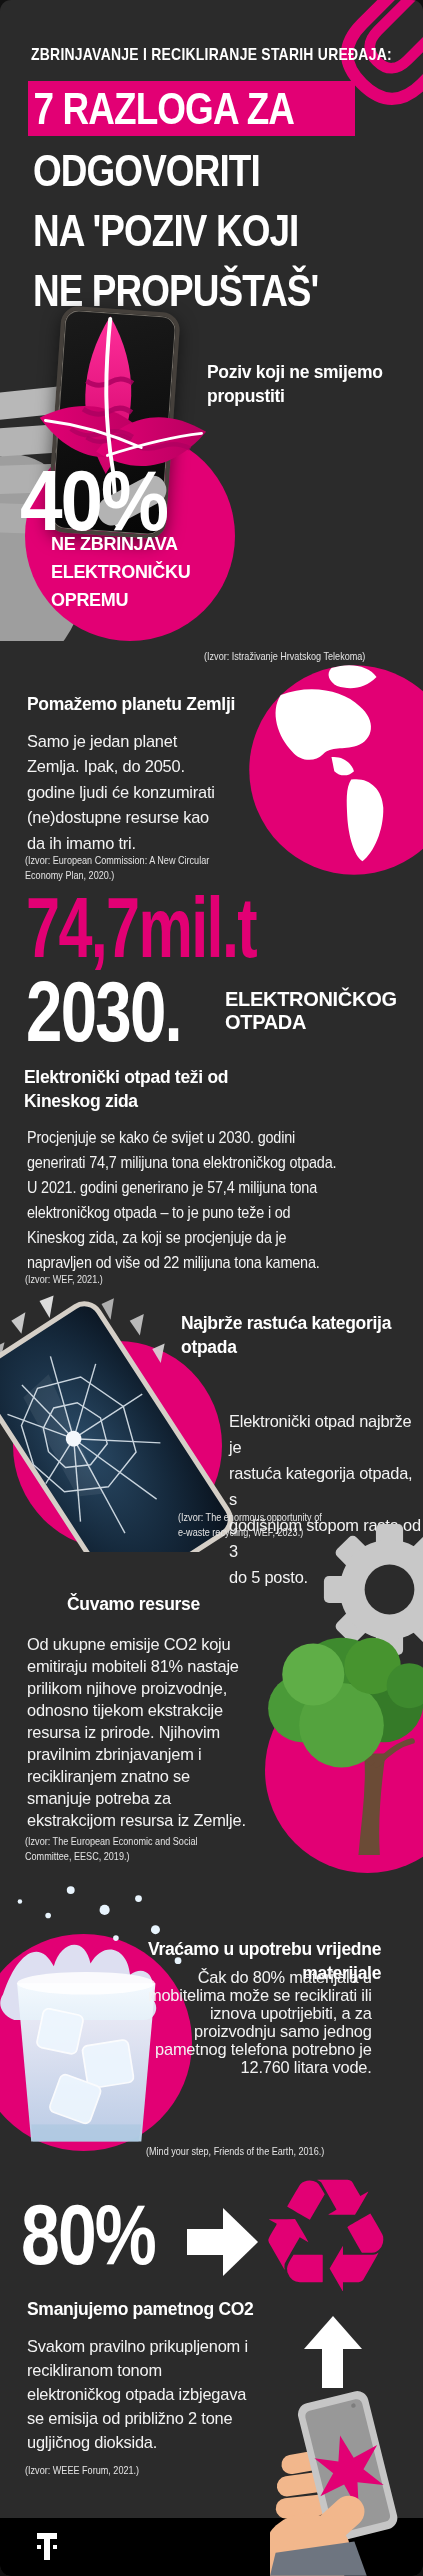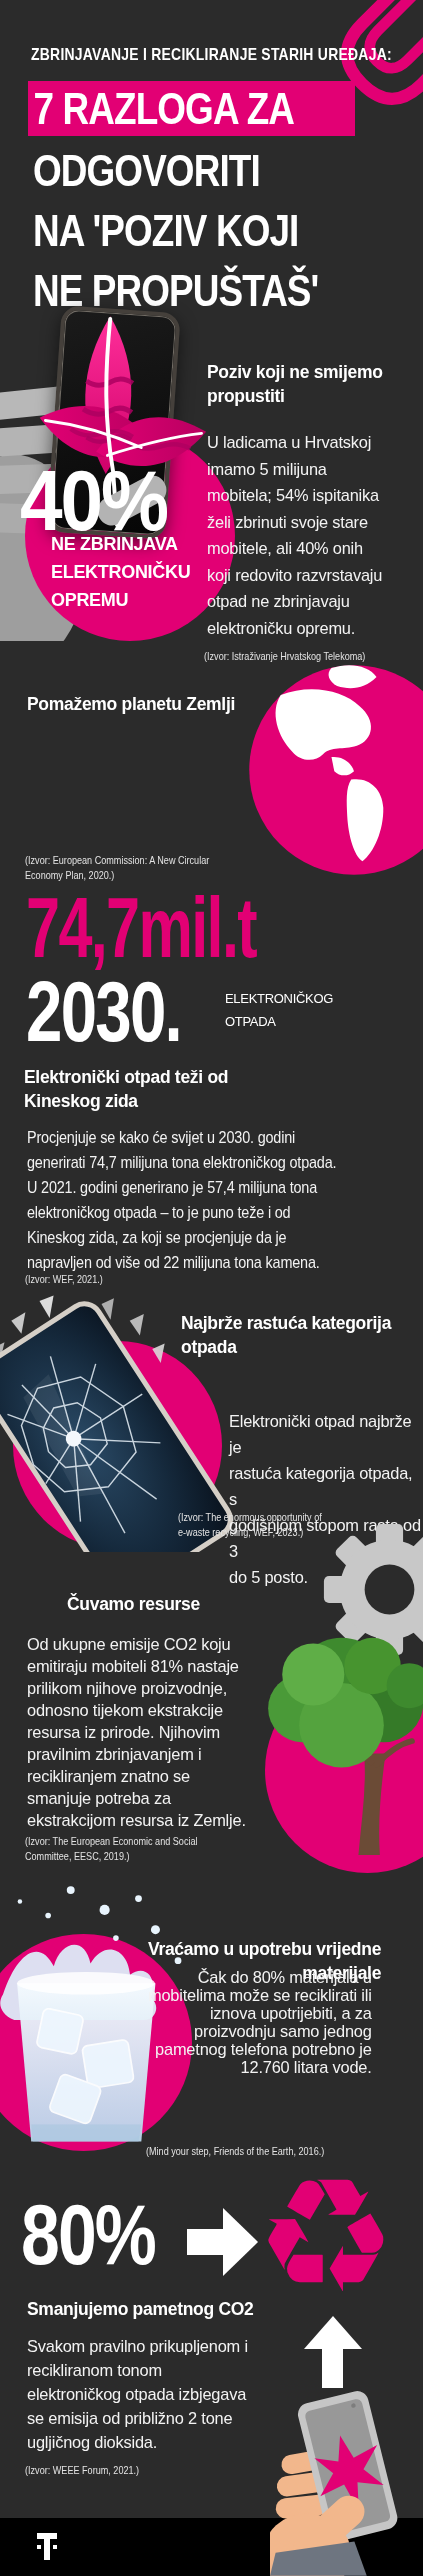--- a/index.html
+++ b/index.html
@@ -1,35 +1,35 @@
 <!DOCTYPE html>
 <html style="font-size:9px"><head>
 <meta charset="utf-8">
 <style>
   html,body{margin:0;padding:0;background:#111;}
   .page{position:relative;width:423px;height:2576px;background:#2b2b2b;overflow:hidden;
-        font-family:"Liberation Sans",sans-serif;color:#fff;}
+        font-family:"Liberation Sans",sans-serif;color:#fff;border-radius:11px;}
   .abs{position:absolute;}
   .pre{white-space:pre-line;}
   .h{font-size:17.5px;font-weight:bold;letter-spacing:-0.3px;line-height:24px;color:#fff;}
   .body-t{font-size:16.4px;letter-spacing:-0.2px;color:#f3f3f3;line-height:26px;}
   .src{font-size:10.7px;color:#e3e3e3;line-height:14.7px;transform:scaleX(.85);transform-origin:0 0;}
   .stat{font-weight:bold;font-size:85px;line-height:1;letter-spacing:-2.3px;color:#fff;}
   .circle{border-radius:50%;background:#e20074;}
   .sx72{transform:scaleX(.72);transform-origin:0 0;}
   .sx77{transform:scaleX(.77);transform-origin:0 0;}
   .sx82{transform:scaleX(.82);transform-origin:0 0;}
   .sx85{transform:scaleX(.85);transform-origin:0 0;}
   .sx88{transform:scaleX(.88);transform-origin:0 0;}
   .sx90{transform:scaleX(.90);transform-origin:0 0;}
   .kicker{font-size:16.4px;font-weight:bold;letter-spacing:0.3px;}
   .title{font-size:45px;font-weight:bold;letter-spacing:-1.1px;line-height:60px;}
   .hl-box{background:#e20074;display:flex;align-items:center;}
   .biglabel{font-size:18px;font-weight:bold;line-height:28px;letter-spacing:-0.3px;margin-left:24px;}
-  .unitlabel{font-size:13px;font-weight:normal;line-height:22.6px;letter-spacing:-0.3px;}
+  .unitlabel{font-size:20px;font-weight:bold;line-height:22.6px;letter-spacing:-0.3px;}
   .arrow-right-shaft{background:#fff;}
   .recycle{font-family:"DejaVu Sans",sans-serif;font-size:158px;line-height:1;color:#e20074;}
   .footer-bar{background:#000;}
   .tlogo div{position:absolute;background:#fff;}
 </style>
 </head>
 <body>
 
 <div class="page">
 
@@ -93,42 +93,39 @@
 
   <div class="abs" style="left:95px;top:486px;width:74px;height:29px;border-radius:14.7px;background:#b3b3b3;transform:rotate(-28deg);"></div>
 
   <div class="abs stat sx90" style="left:20.3px;top:458px;">40%</div>
   <div class="abs biglabel pre" style="left:27px;top:530px;">NE ZBRINJAVA
 ELEKTRONIČKU
 OPREMU</div>
 
   <div class="abs h pre" style="left:207px;top:360px;">Poziv koji ne smijemo
 propustiti</div>
-  <div class="abs body-t pre" style="left:207px;top:429px;line-height:26.5px;">U ladicama u Hrvatskoj
-imamo 5 milijuna
-mobitela; 54% ispitanika
-želi zbrinuti svoje stare
-mobitele, ali 40% onih
-koji redovito razvrstavaju
-otpad ne zbrinjavaju
-elektroničku opremu.</div>
   <div class="abs src" style="left:204px;top:649px;width:237px;">(Izvor: Istraživanje Hrvatskog Telekoma)</div>
 
   <div class="abs" style="left:247px;top:661px;width:214px;height:218px;">
     <svg width="214" height="218" viewBox="0 0 380 386">
       <circle cx="190" cy="193" r="186" fill="#e20074"></circle>
       <path d="M150,12 C180,2 215,6 230,28 C210,48 185,52 160,44 C145,36 140,22 150,12 Z" fill="#fff"></path>
       <path d="M60,60 C110,40 170,50 200,80 C230,105 225,140 195,150 C170,158 150,150 135,165 C120,180 95,178 80,160 C55,135 40,90 60,60 Z" fill="#fff"></path>
       <path d="M150,170 C170,168 185,180 190,195 C180,205 165,205 155,195 Z" fill="#fff"></path>
       <path d="M185,210 C215,205 240,225 242,260 C243,300 225,340 205,355 C190,345 180,310 178,275 C177,250 175,225 185,210 Z" fill="#fff"></path>
       <path d="M330,90 C360,80 380,95 380,120 L380,260 C360,270 340,250 332,220 C325,190 320,120 330,90 Z" fill="#fff"></path>
     </svg>
   </div>
 
   <div class="abs h" style="left:27px;top:692px;">Pomažemo planetu Zemlji</div>
+  <div class="abs body-t pre" style="left:27px;top:729px;line-height:25.4px;">Samo je jedan planet
+Zemlja. Ipak, do 2050.
+godine ljudi će konzumirati
+(ne)dostupne resurse kao
+da ih imamo tri.</div>
   <div class="abs src pre" style="left:25px;top:853px;width:260px;">(Izvor: European Commission: A New Circular
 Economy Plan, 2020.)</div>
 
   <div class="abs stat sx72" style="left:26px;top:885px;color:#e20074;">74,7mil.t</div>
   <div class="abs stat sx77" style="left:26px;top:969px;">2030.</div>
   <div class="abs unitlabel pre" style="left:225px;top:988px;">ELEKTRONIČKOG
 OTPADA</div>
 
   <div class="abs h pre" style="left:24px;top:1065px;">Elektronički otpad teži od
 Kineskog zida</div>

